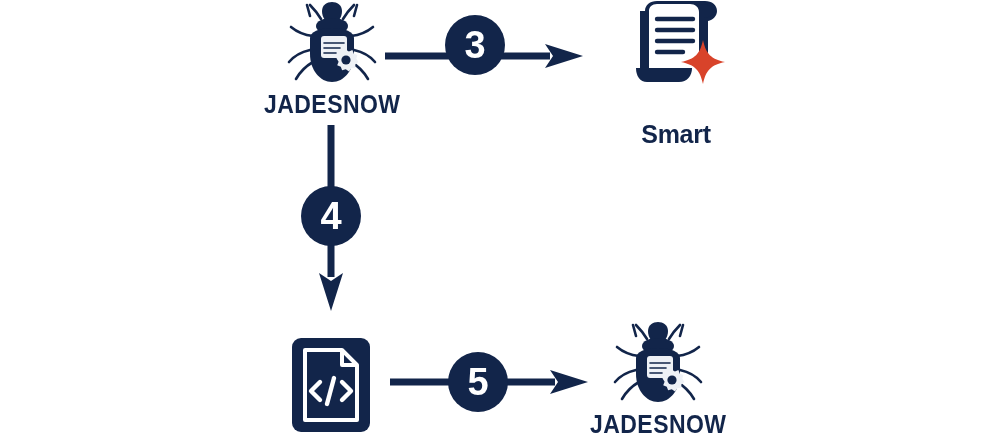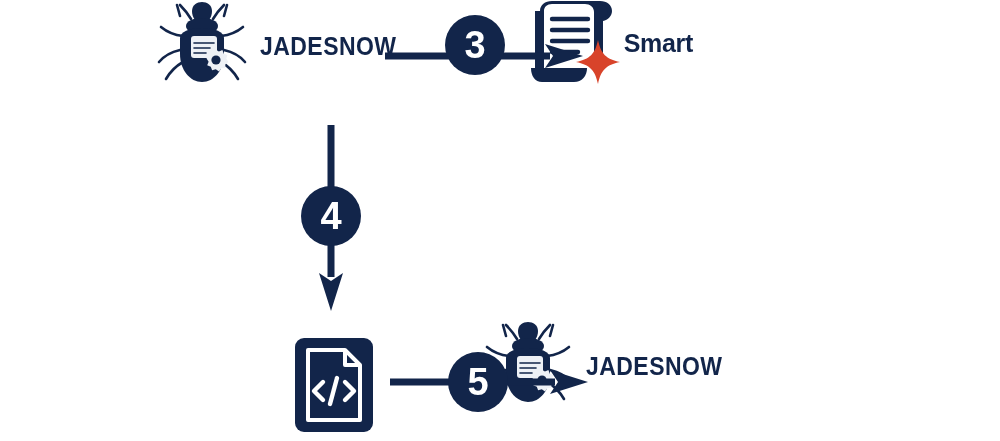--- a/index.html
+++ b/index.html
@@ -13,23 +13,22 @@
   #canvas {
     position: relative;
     width: 1000px;
     height: 441px;
     background: #ffffff;
     overflow: hidden;
   }
   .node {
     position: absolute;
     display: flex;
-    flex-direction: row;
+    flex-direction: column;
     align-items: center;
-    justify-content: flex-end;
   }
   .node-label {
     color: #12254a;
     font-weight: bold;
     text-align: center;
     white-space: pre;
   }
   .label-jadesnow {
     font-size: 25px;
     letter-spacing: 0.5px;
@@ -124,21 +123,21 @@
         </g>
         <g fill="#eef1f6">
           <path d="M57 52 l2.4 -3.1 l3.6 1.3 l2.6 -2.7 l3.3 2 l3.5 -1.4 l1.4 3.6 l3.6 1.3 l-1.1 3.7 l2.2 3.2 l-3.1 2.3 l-0.2 3.9 l-3.9 0.2 l-2.3 3.1 l-3.2 -2.2 l-3.7 1.1 l-1.3 -3.6 l-3.6 -1.4 l1.4 -3.5 l-2 -3.3 Z"></path>
         </g>
         <circle cx="66" cy="58" r="4.6" fill="#12254a"></circle>
       </svg>
     </div>
     <div class="node-label label-jadesnow">JADESNOW</div>
   </div>
 
-  <div class="node" style="left:543px; top:0px; width:150px;">
+  <div class="node" style="left:601px; top:0px; width:150px;gap:34px;">
     <div>
       <svg width="106" height="88" viewBox="0 0 106 88" aria-hidden="true">
         <g fill="#12254a">
           <path d="M22 11 C22 5 27 1 34 1 L82 1 C89 1 94 5 94 11 C94 16 90 20 85 21 L85 56 L76 56 L76 12 C76 7 72 4 67 4 L34 4 C29 4 26 7 26 11 L26 68 L17 68 L17 11 Z"></path>
           <path d="M78 4 C85 4 90 7 90 11 C90 15 86 18 81 18 L81 4 Z"></path>
           <path d="M13 68 L69 68 C69 76 64 82 56 82 L24 82 C17 82 13 76 13 68 Z"></path>
         </g>
         <g stroke="#12254a" stroke-width="4.4" stroke-linecap="round">
           <line x1="34" y1="19" x2="70" y2="19"></line>
           <line x1="34" y1="30" x2="70" y2="30"></line>

